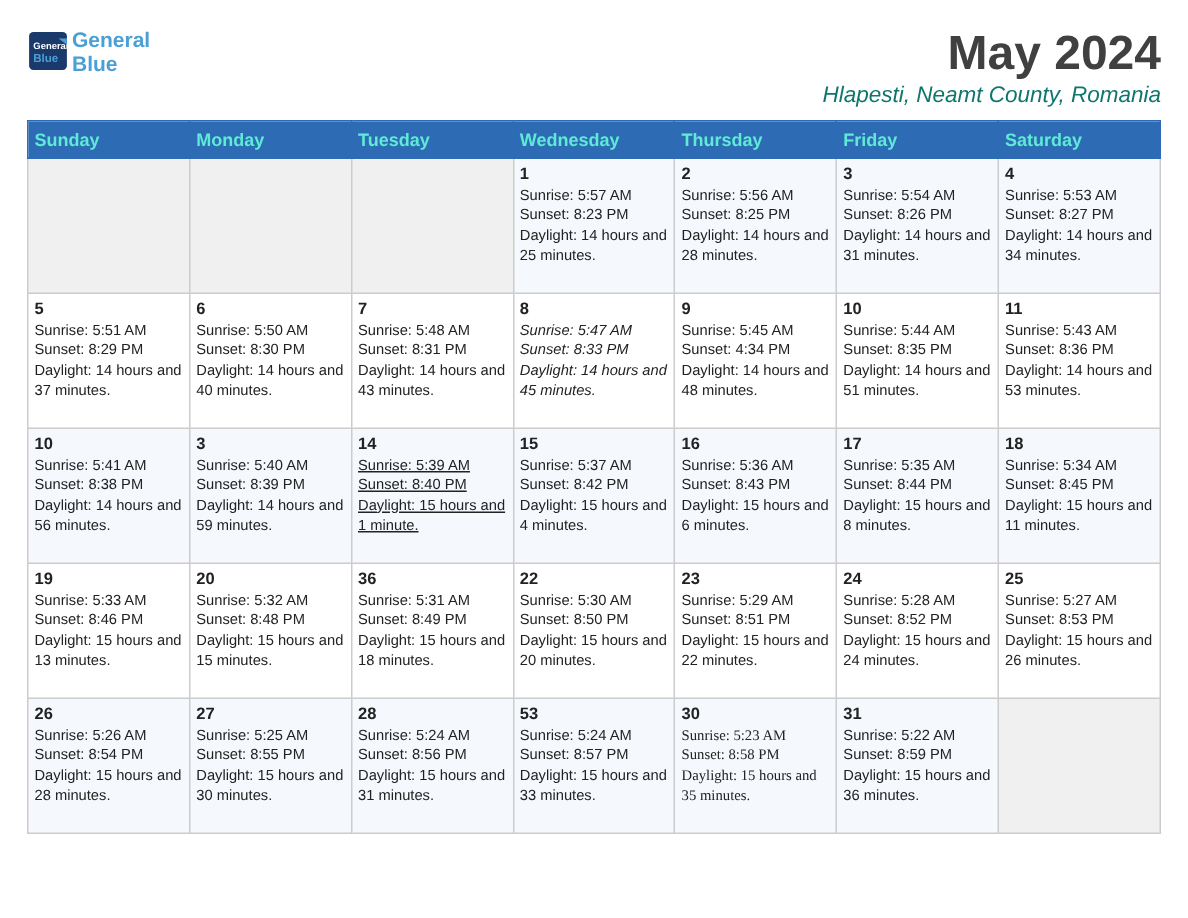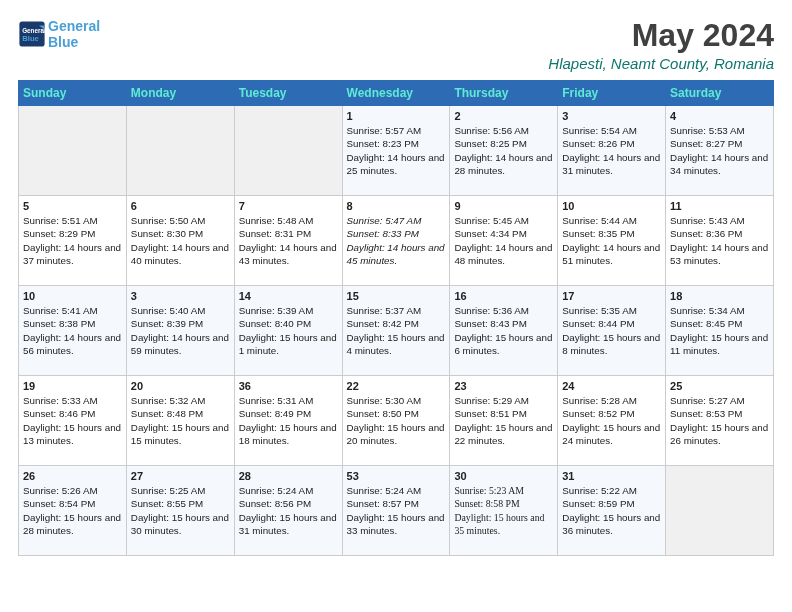--- a/index.html
+++ b/index.html
@@ -217,21 +217,21 @@
 Daylight: 14 hours and 56 minutes.</div>
           </td>
           <td>
             <span class="day-num">3</span>
             <div class="day-info" style="white-space: pre-line;">Sunrise: 5:40 AM
 Sunset: 8:39 PM
 Daylight: 14 hours and 59 minutes.</div>
           </td>
           <td>
             <span class="day-num">14</span>
-            <div class="day-info" style="white-space: pre-line;">Sunrise: 5:39 AM
+            <div class="day-info" style="white-space: pre-line; text-decoration: underline;">Sunrise: 5:39 AM
 Sunset: 8:40 PM
 Daylight: 15 hours and 1 minute.</div>
           </td>
           <td>
             <span class="day-num">15</span>
             <div class="day-info" style="white-space: pre-line;">Sunrise: 5:37 AM
 Sunset: 8:42 PM
 Daylight: 15 hours and 4 minutes.</div>
           </td>
           <td>

